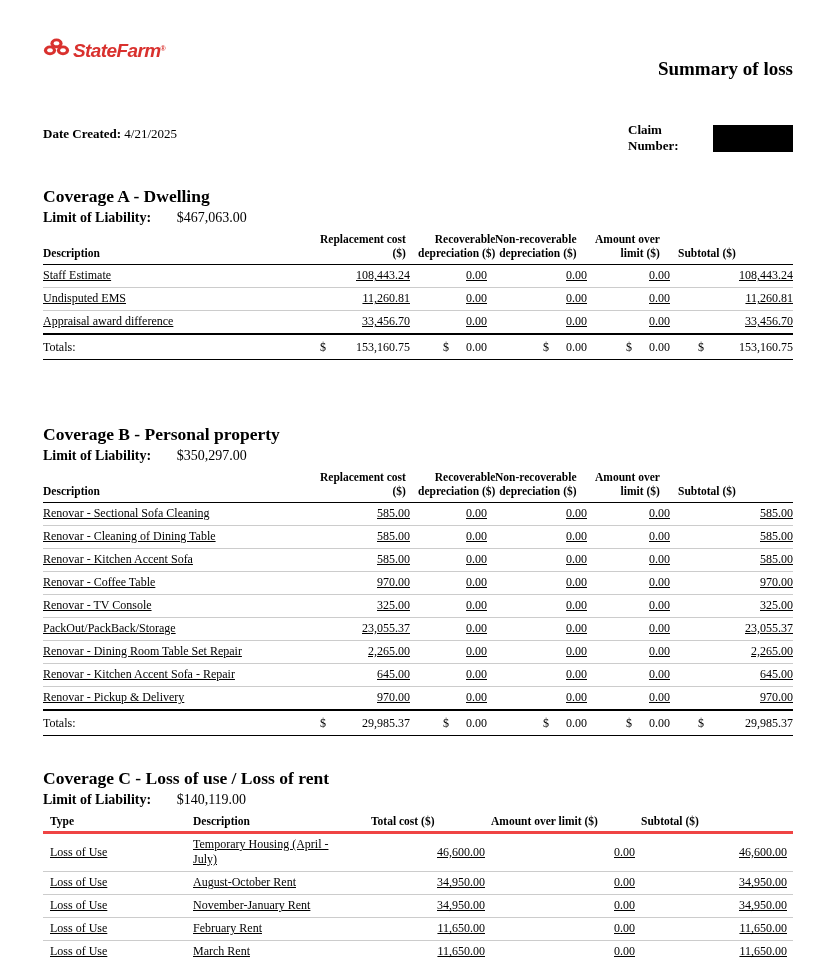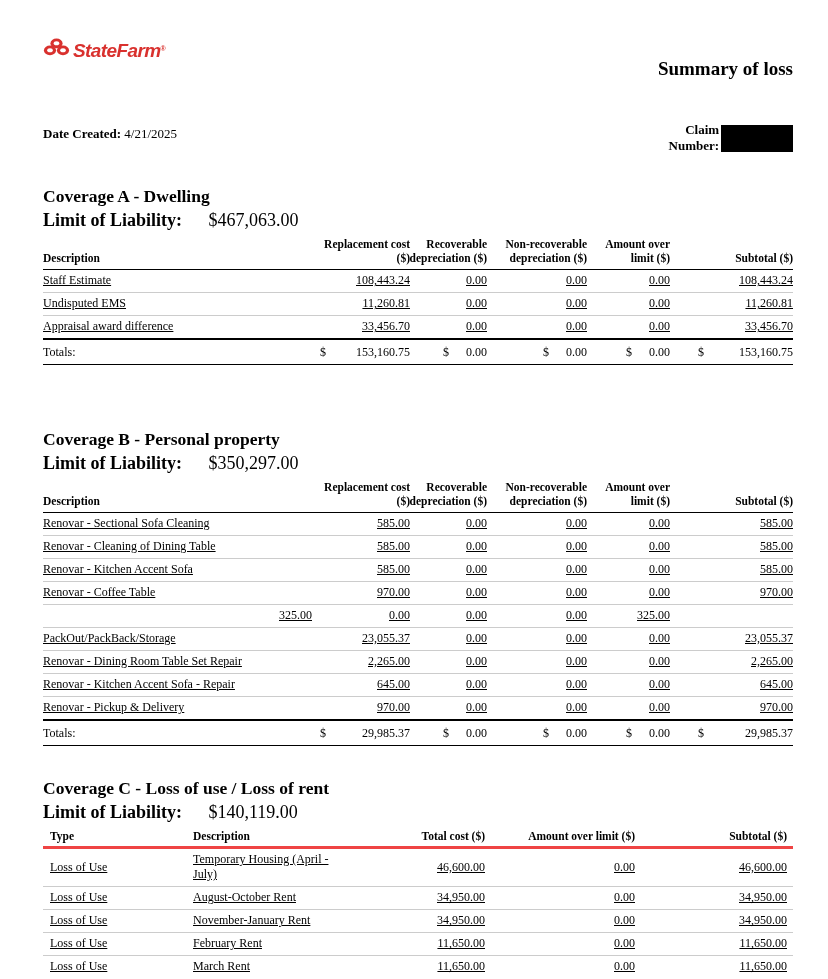--- a/index.html
+++ b/index.html
@@ -17,43 +17,43 @@
                font-size:19px; line-height:19px; color:#D9312E; letter-spacing:-0.6px; margin-top:1px; }
   .reg { font-size:7px; color:#D9312E; font-style:normal; vertical-align:6px; }
   .doc-title { text-align:right; padding-top:22px; font-size:19px; font-weight:bold; }
 
   
   .info { position:relative; height:30px; margin-top:34px; font-size:13px; }
   .lbl { font-weight:bold; }
   .grp { position:absolute; top:0; display:flex; align-items:center; }
   .grp-insured { left:0; }
   .grp-date { left:302px; display:block; padding-top:4px; }
-  .grp-claim { left:601px;text-align:right; }
+  .grp-claim { left:585px; }
   .redact { background:#000; display:inline-block; }
   .redact-insured { width:128px; height:24px; margin-left:2px; }
   .redact-claim { width:84px; height:27px; margin-left:2px; }
 
   
   .section-a { margin-top:34px; }
   .section-b { margin-top:64px; }
   .section-c { margin-top:32px; }
   .h2 { font-size:17.5px; font-weight:bold; }
-  .limit { margin-top:3px; font-size:18px; }
+  .limit { margin-top:3px; font-size:14px; }
   .limit .val { margin-left:22px; font-weight:normal; }
   .tbl { margin-top:6px; }
 
   
   .gab { display:grid; grid-template-columns:minmax(0,1fr) 90px 69px 92px 75px 115px; column-gap:8px; }
   
   .gc { display:grid; grid-template-columns:150px minmax(0,1fr) 120px 150px 152px; }
 
   .thead { align-items:end; border-bottom:1px solid #000; padding-bottom:3px;
            font-weight:bold; font-size:11.5px; line-height:1.2; }
   .thead-c { border-bottom:3px solid #ef4444; }
-  .h-num { display:flex; justify-content:flex-end; }
+  .h-num { display:flex; }
   .h-num span { white-space:pre; text-align:right; }
   .trow { padding:3.5px 0; border-bottom:1px solid #ccc; font-size:12px; align-items:center;text-decoration:underline; }
   .rows .trow:last-child { border-bottom:none; }
   .num { text-align:right; }
   .cell { line-height:1.25; }
   .c-type { padding-left:7px; }
   .c-num { padding-right:6px; }
   .cdesc { max-width:148px; }
   .totals { border-top:2px solid #000; border-bottom:1px solid #000;
             font-weight:normal; padding:5px 0 4px; font-size:12px; }
@@ -236,20 +236,21 @@
   <div class="gab trow">
     <div class="cell">Renovar - Coffee Table</div>
     <div class="cell num">970.00</div>
     <div class="cell num">0.00</div>
     <div class="cell num">0.00</div>
     <div class="cell num">0.00</div>
     <div class="cell num">970.00</div>
   </div>
 
   <div class="gab trow">
+    <div class="cell">Renovar - TV Console</div>
     <div class="cell num">325.00</div>
     <div class="cell num">0.00</div>
     <div class="cell num">0.00</div>
     <div class="cell num">0.00</div>
     <div class="cell num">325.00</div>
   </div>
 
   <div class="gab trow">
     <div class="cell">PackOut/PackBack/Storage</div>
     <div class="cell num">23,055.37</div>

